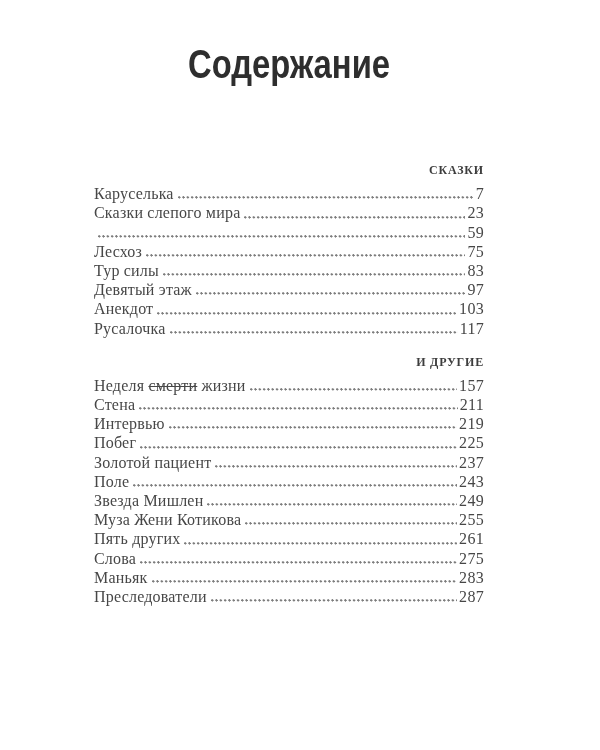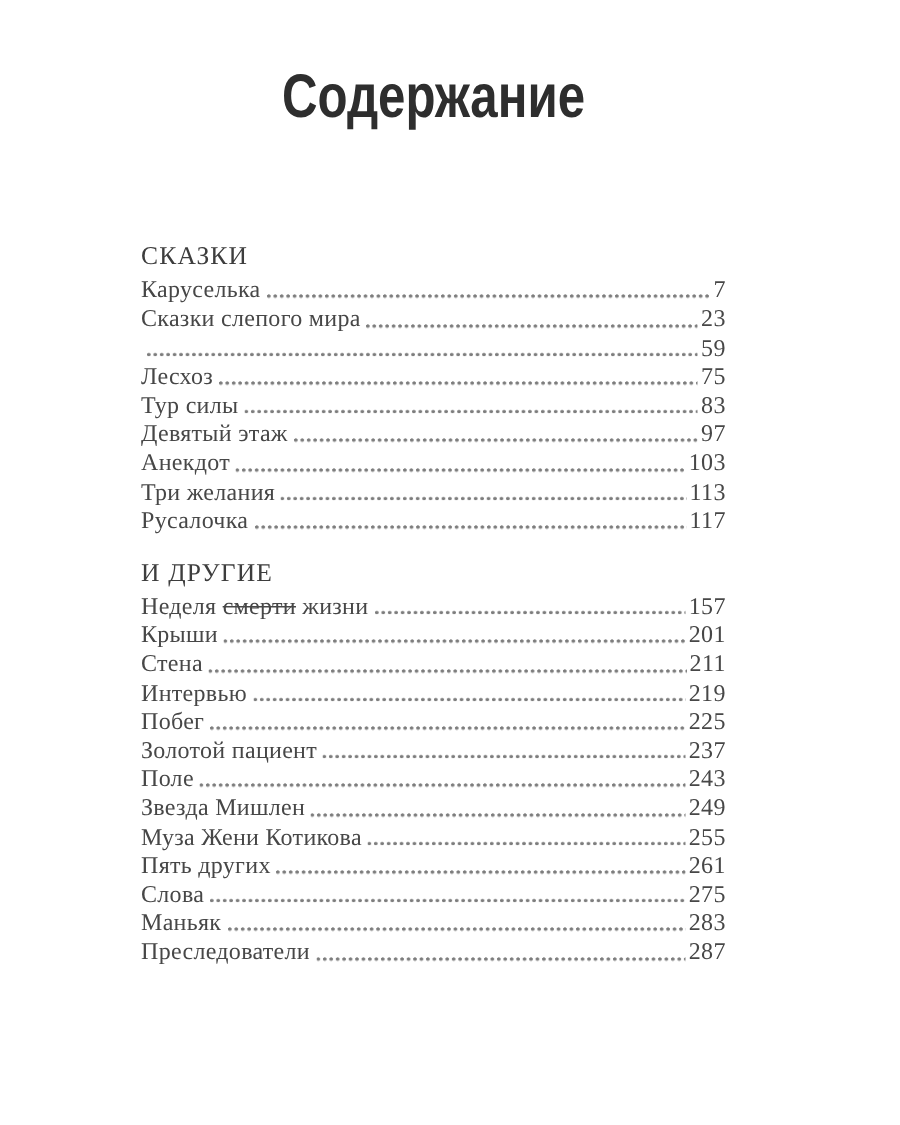--- a/index.html
+++ b/index.html
@@ -36,23 +36,23 @@
     transform-origin: 50% 50%;
     white-space: nowrap;
   }
   .toc {
     width: 390px;
     margin: 72px 0 0 94px;
     font-size: 16px;
     color: var(--ink-body);
   }
   .section-heading {
-    text-align: left;
-    font-size: 17px;
-    font-weight: 400;
+    text-align: right;
+    font-size: 12px;
+    font-weight: 700;
     letter-spacing: 0.8px;
     line-height: 19px;
     color: var(--ink-heading);
     margin: 0 0 4px 0;
   }
   .toc-section + .toc-section .section-heading {
     margin-top: 15px;
   }
   .row {
     display: flex;
@@ -122,45 +122,35 @@
     <span class="entry-title">Девятый этаж</span>
     <span class="dots"></span>
     <span class="page-num">97</span>
   </div>
           <div class="row">
     <span class="entry-title">Анекдот</span>
     <span class="dots"></span>
     <span class="page-num">103</span>
   </div>
           <div class="row">
-    <span class="entry-title">Три желания</span>
-    <span class="dots"></span>
-    <span class="page-num">113</span>
-  </div>
-          <div class="row">
     <span class="entry-title">Русалочка</span>
     <span class="dots"></span>
     <span class="page-num">117</span>
   </div>
         </div>
   </section>
       <section class="toc-section">
     <h2 class="section-heading">И ДРУГИЕ</h2>
     <div class="entries">
           <div class="row">
     <span class="entry-title">Неделя <s>смерти</s> жизни</span>
     <span class="dots"></span>
     <span class="page-num">157</span>
   </div>
           <div class="row">
-    <span class="entry-title">Крыши</span>
-    <span class="dots"></span>
-    <span class="page-num">201</span>
-  </div>
-          <div class="row">
     <span class="entry-title">Стена</span>
     <span class="dots"></span>
     <span class="page-num">211</span>
   </div>
           <div class="row">
     <span class="entry-title">Интервью</span>
     <span class="dots"></span>
     <span class="page-num">219</span>
   </div>
           <div class="row">

